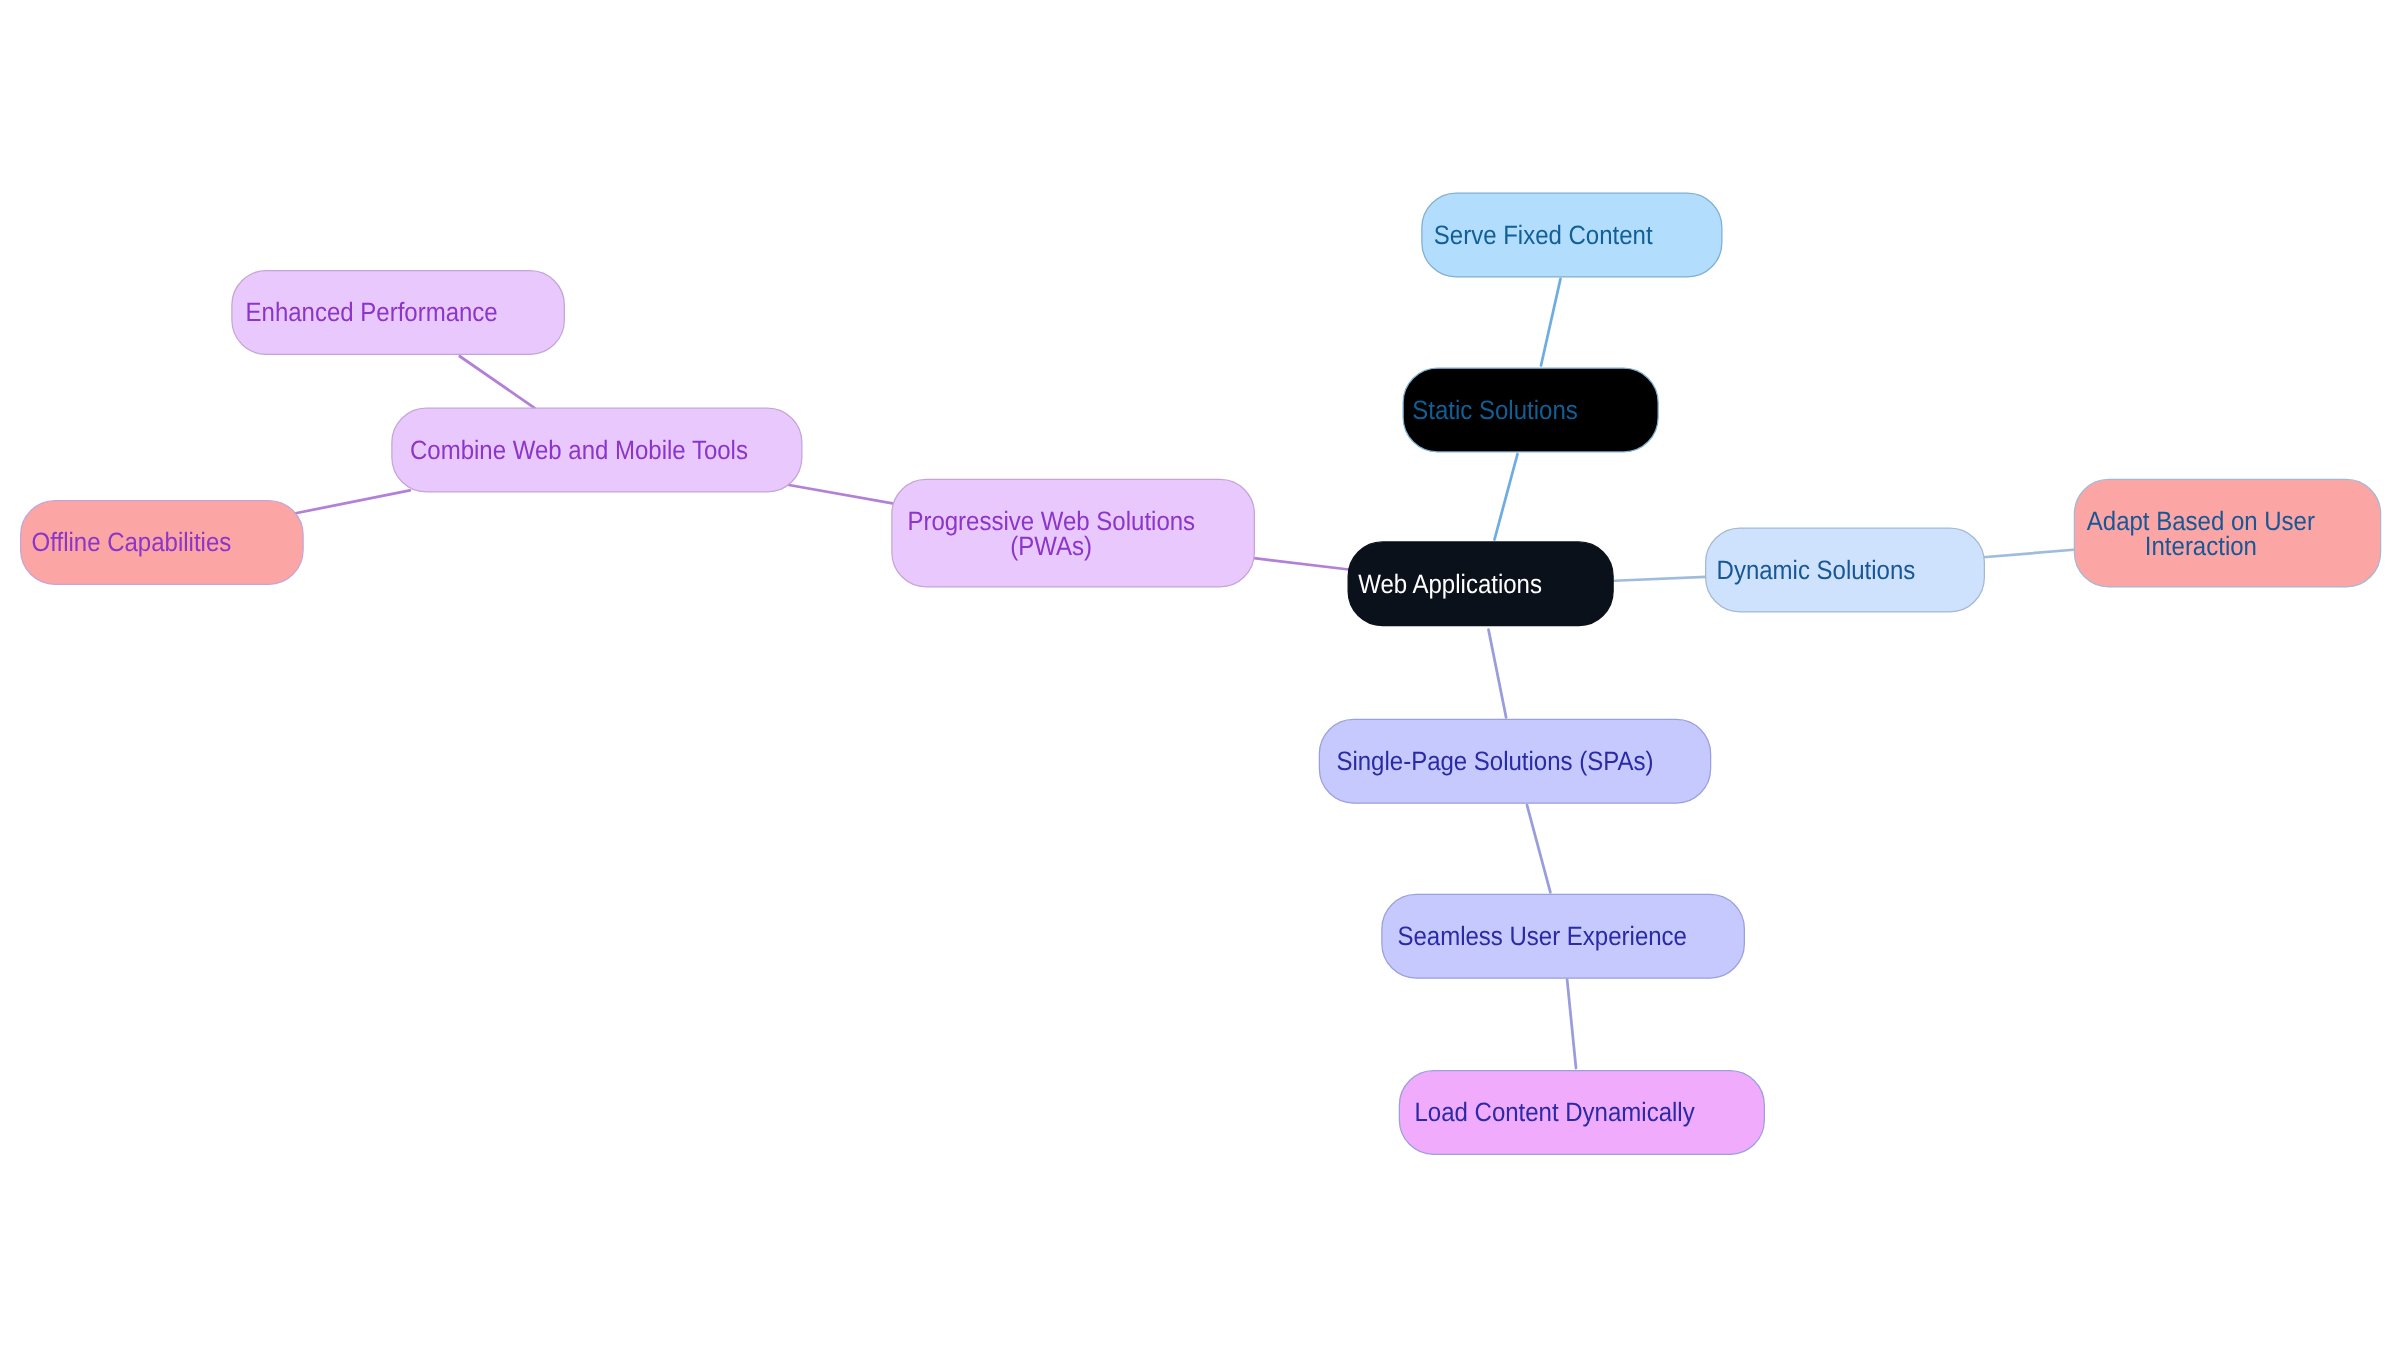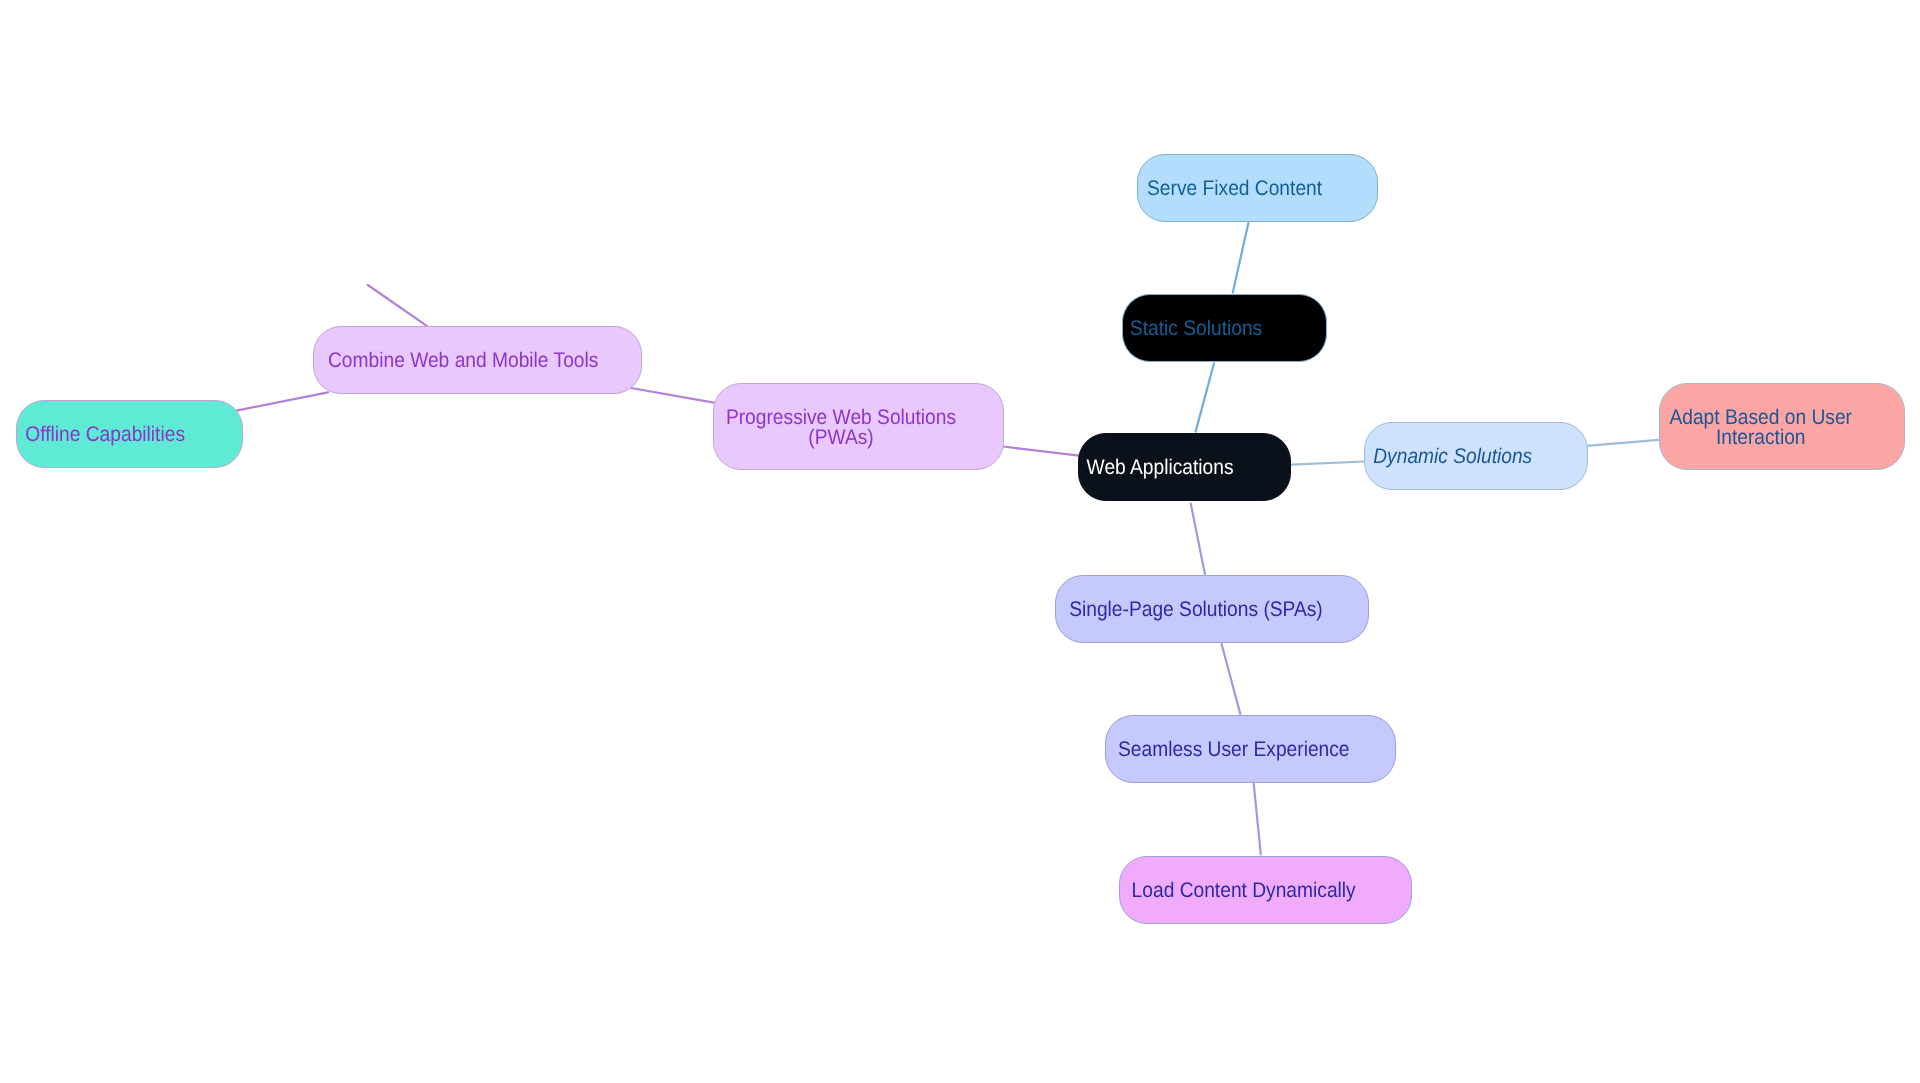--- a/index.html
+++ b/index.html
@@ -38,21 +38,21 @@
 
   <div class="node" style="left: 1077.5px; top: 432.5px; width: 213px; height: 68px; border-radius: 28px; background: rgb(11, 17, 26); border-color: rgb(11, 17, 26);">
     <span class="label" style="color: rgb(255, 255, 255); font-size: 21.2px; top: 1.35px;">Web Applications</span>
   </div>
   <div class="node" style="left: 1136.5px; top: 153.5px; width: 241px; height: 68px; border-radius: 28px; background: rgb(179, 221, 253); border-color: rgb(127, 175, 209);">
     <span class="label" style="color: rgb(17, 95, 150); font-size: 21.2px; top: 1.35px;">Serve Fixed Content</span>
   </div>
   <div class="node" style="left: 1121.5px; top: 293.5px; width: 205px; height: 68px; border-radius: 28px; background: #000000; border-color: rgb(127, 175, 209);">
     <span class="label" style="color: rgb(17, 95, 150); font-size: 21.2px; top: 1.35px;">Static Solutions</span>
   </div>
-  <div class="node" style="left: 1364px; top: 421.5px; width: 224px; height: 68px; border-radius: 28px; background: rgb(207, 226, 253); border-color: rgb(164, 184, 211); font-style: italic;">
+  <div class="node" style="left: 1364px; top: 421.5px; width: 224px; height: 68px; border-radius: 28px; background: rgb(207, 226, 253); border-color: rgb(164, 184, 211);">
     <span class="label" style="color: rgb(24, 87, 149); font-size: 21.2px; top: 1.35px;">Dynamic Solutions</span>
   </div>
   <div class="node" style="left: 1658.5px; top: 382.5px; width: 246px; height: 87px; border-radius: 28px; background: #fca5a5; border-color: rgb(164, 184, 211);">
     <span class="label" style="color: rgb(24, 87, 149); font-size: 21.2px; top: 2.1px;">Adapt Based on User
 Interaction</span>
   </div>
   <div class="node" style="left: 1104.5px; top: 714.5px; width: 291px; height: 68px; border-radius: 28px; background: rgb(198, 201, 253); border-color: rgb(155, 159, 220);">
     <span class="label" style="color: rgb(42, 42, 164); font-size: 21.2px; top: 1.35px;">Seamless User Experience</span>
   </div>
   <div class="node" style="left: 1054.5px; top: 574.5px; width: 314px; height: 68px; border-radius: 28px; background: rgb(198, 201, 253); border-color: rgb(155, 159, 220);">
@@ -61,17 +61,20 @@
   <div class="node" style="left: 1118.5px; top: 855.5px; width: 293px; height: 68px; border-radius: 28px; background: #f0abfc; border-color: rgb(155, 159, 220);">
     <span class="label" style="color: rgb(42, 42, 164); font-size: 21.2px; top: 1.35px;">Load Content Dynamically</span>
   </div>
   <div class="node" style="left: 712.5px; top: 382.5px; width: 291px; height: 87px; border-radius: 28px; background: rgb(233, 201, 253); border-color: rgb(196, 165, 214);">
     <span class="label" style="color: rgb(139, 53, 201); font-size: 21.2px; top: 2.1px;">Progressive Web Solutions
 (PWAs)</span>
   </div>
   <div class="node" style="left: 312.5px; top: 325.5px; width: 329px; height: 68px; border-radius: 28px; background: rgb(233, 201, 253); border-color: rgb(196, 165, 214);">
     <span class="label" style="color: rgb(139, 53, 201); font-size: 21.2px; top: 1.35px;">Combine Web and Mobile Tools</span>
   </div>
-  <div class="node" style="left: 15.5px; top: 399.5px; width: 227px; height: 68px; border-radius: 28px; background: #5eead4; border-color: rgb(196, 165, 214);">
+  <div class="node" style="left: 184.5px; top: 215.5px; width: 267px; height: 68px; border-radius: 28px; background: rgb(233, 201, 253); border-color: rgb(196, 165, 214);">
+    <span class="label" style="color: rgb(139, 53, 201); font-size: 21.2px; top: 1.35px;">Enhanced Performance</span>
+  </div>
+  <div class="node" style="left: 15.5px; top: 399.5px; width: 227px; height: 68px; border-radius: 28px; background: #fca5a5; border-color: rgb(196, 165, 214);">
     <span class="label" style="color: rgb(139, 53, 201); font-size: 21.2px; top: 1.35px;">Offline Capabilities</span>
   </div>
 
 </div>
 
 </body></html>

